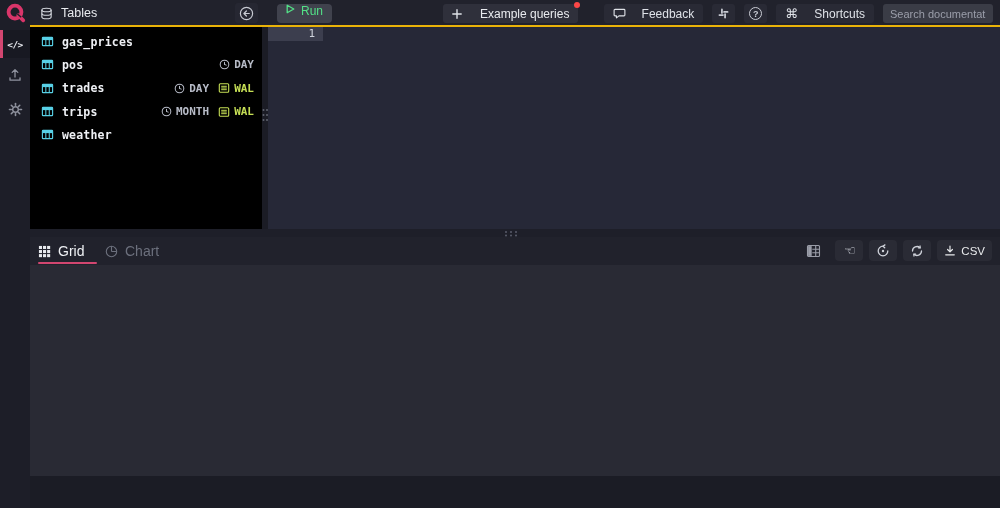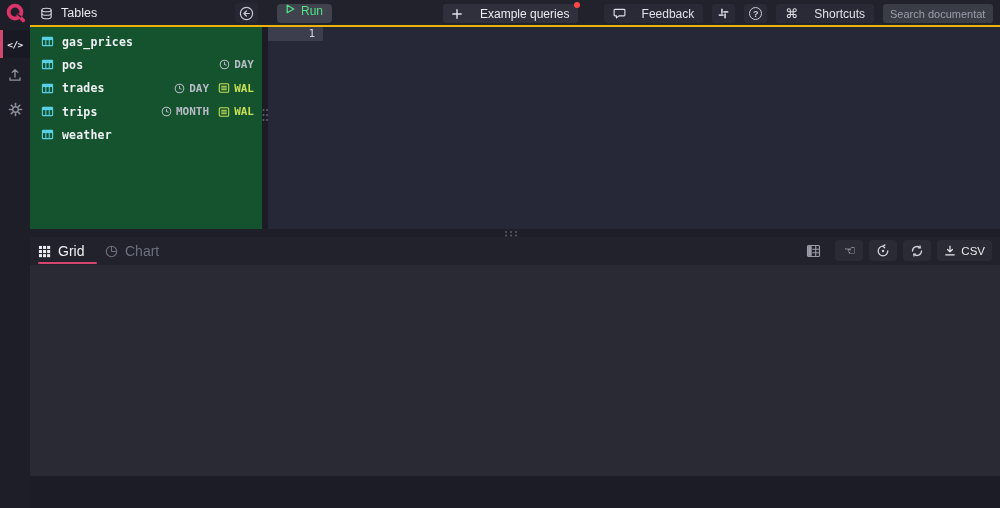--- a/index.html
+++ b/index.html
@@ -39,21 +39,21 @@
   .help-circle { width:13px; height:13px; border:1.2px solid #c9ccd4; border-radius:50%;
                  display:flex; align-items:center; justify-content:center;
                  font-size:9px; font-weight:bold; color:#c9ccd4; }
   .search-input { width:110px; height:19px; background:#3a3c46; border:none; border-radius:3px;
                   color:#b9bcc6; font-size:11px; padding:0 7px; outline:none;
                   font-family:"Liberation Sans",sans-serif; }
   .search-input::placeholder { color:#9b9eaa; }
 
   
   .tables-panel { position:absolute; left:30px; top:27px; width:232px; height:202px;
-                  background:#14532d; padding-top:3px; }
+                  background:#000000; padding-top:3px; }
   .trow { height:23.3px; display:flex; align-items:center; gap:8px; padding:0 8px 0 11px; cursor:pointer; }
   .tname { font:600 11.5px "DejaVu Sans Mono",monospace; color:#eef0f4; letter-spacing:0.2px; }
   .tmeta { margin-left:auto; display:flex; align-items:center; gap:9px; }
   .tpart { display:flex; align-items:center; gap:4px; color:#b8bcc8;
            font:600 11px "DejaVu Sans Mono",monospace; }
   .twal  { display:flex; align-items:center; gap:4px; color:#c6df55;
            font:700 11px "DejaVu Sans Mono",monospace; }
 
   
   .vsplit { position:absolute; left:262px; top:27px; width:6px; height:202px; background:#1b1c25; cursor:col-resize; }

